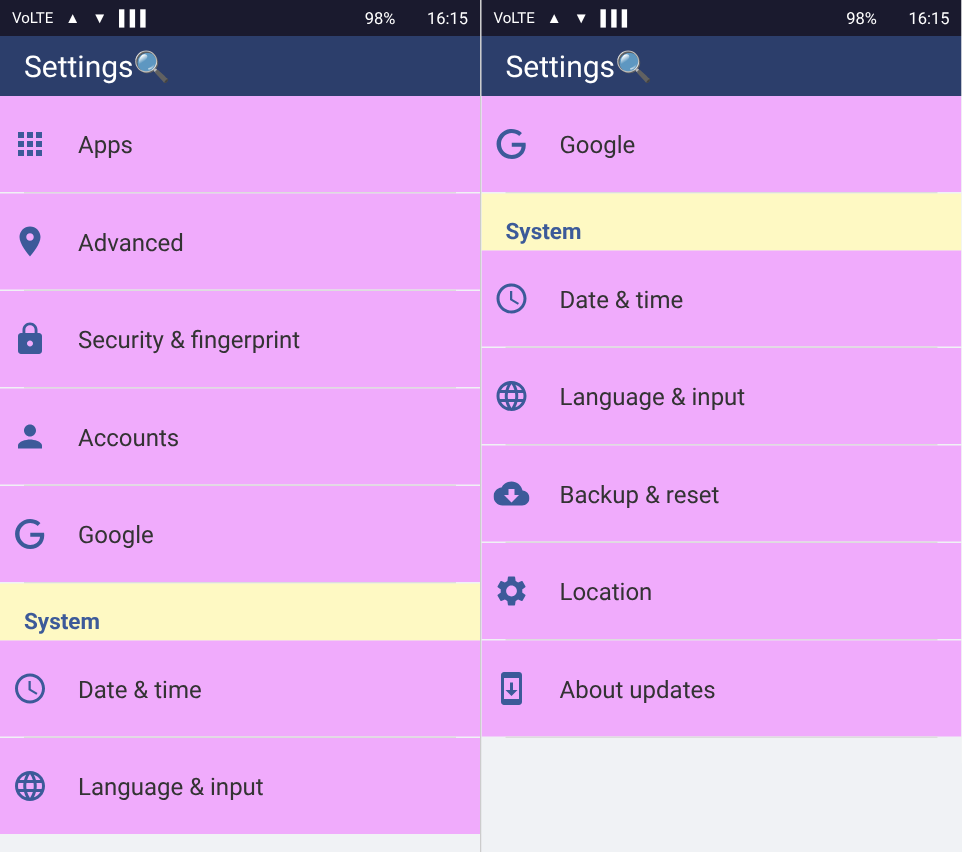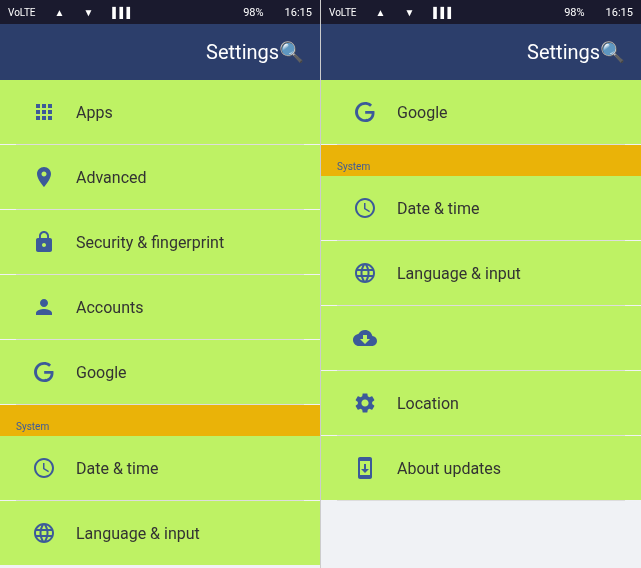--- a/index.html
+++ b/index.html
@@ -21,21 +21,21 @@
       align-items: center;
       justify-content: space-between;
       padding: 0 8px;
       font-size: 11px;
       color: #fff;
       flex-shrink: 0;
     }
     .status-bar-left {
       display: flex;
       align-items: center;
-      gap: 19px;
+      gap: 8px;
     }
     .status-bar-right {
       display: flex;
       align-items: flex-start;
       gap: 21px;
       font-size: 11px;
     }
 
     
     .panel {
@@ -47,25 +47,25 @@
       flex-shrink: 0;
     }
     .panel-right {
       width: 321px;
       background: #f0f2f5;
       border-left: 1px solid #ccc;
     }
 
     
     .app-bar {
-      height: 56px;
+      height: 40px;
       background: #2c3e6b;
       display: flex;
       align-items: center;
-      justify-content: flex-end;
+      justify-content: flex-start;
       padding: 0 16px;
       flex-shrink: 0;
     }
     .app-bar-title {
       color: #fff;
       font-size: 20px;
       font-weight: 400;
     }
     .app-bar-icon {
       color: #fff;
@@ -75,47 +75,47 @@
 
     
     .settings-list {
       flex: 1;
       overflow-y: auto;
       background: #f0f2f5;
     }
     .settings-item {
       display: flex;
       align-items: center;
-      padding: 16px 28px;
+      padding: 16px 4px;
       min-height: 64px;
       cursor: pointer;
-      background: #bef264;
+      background: #f0abfc;
     }
     .settings-item-icon {
       width: 32px;
       height: 32px;
       display: flex;
       align-items: center;
       justify-content: center;
       margin-right: 16px;
       flex-shrink: 0;
     }
     .settings-item-label {
       font-size: 16px;
       color: #333;
       font-weight: 400;
     }
 
     
     .section-header {
       padding: 16px 16px 4px 16px;
-      font-size: 10px;
+      font-size: 15px;
       color: #3c5a99;
-      font-weight: 400;
-      background: #eab308;
+      font-weight: 700;
+      background: #fef9c3;
     }
 
     
     .divider {
       height: 1px;
       background: #ddd;
       margin: 0 16px;
     }
 
     
@@ -299,20 +299,21 @@
     </div>
 
     <div class="divider"></div>
 
     <div class="settings-item">
       <div class="settings-item-icon">
         <svg viewBox="0 0 24 24" xmlns="http://www.w3.org/2000/svg" width="24" height="24" fill="#3c5a99">
           <path d="M19.35 10.04C18.67 6.59 15.64 4 12 4 9.11 4 6.6 5.64 5.35 8.04 2.34 8.36 0 10.91 0 14c0 3.31 2.69 6 6 6h13c2.76 0 5-2.24 5-5 0-2.64-2.05-4.78-4.65-4.96zM17 13l-5 5-5-5h3V9h4v4h3z"></path>
         </svg>
       </div>
+      <span class="settings-item-label">Backup &amp; reset</span>
     </div>
 
     <div class="divider"></div>
 
     <div class="settings-item">
       <div class="settings-item-icon">
         <svg viewBox="0 0 24 24" xmlns="http://www.w3.org/2000/svg" width="24" height="24" fill="#3c5a99">
           <path d="M19.14,12.94c0.04-0.3,0.06-0.61,0.06-0.94c0-0.32-0.02-0.64-0.07-0.94l2.03-1.58c0.18-0.14,0.23-0.41,0.12-0.61 l-1.92-3.32c-0.12-0.22-0.37-0.29-0.59-0.22l-2.39,0.96c-0.5-0.38-1.03-0.7-1.62-0.94L14.4,2.81c-0.04-0.24-0.24-0.41-0.48-0.41 h-3.84c-0.24,0-0.43,0.17-0.47,0.41L9.25,5.35C8.66,5.59,8.12,5.92,7.63,6.29L5.24,5.33c-0.22-0.08-0.47,0-0.59,0.22L2.74,8.87 C2.62,9.08,2.66,9.34,2.86,9.48l2.03,1.58C4.84,11.36,4.8,11.69,4.8,12s0.02,0.64,0.07,0.94l-2.03,1.58 c-0.18,0.14-0.23,0.41-0.12,0.61l1.92,3.32c0.12,0.22,0.37,0.29,0.59,0.22l2.39-0.96c0.5,0.38,1.03,0.7,1.62,0.94l0.36,2.54 c0.05,0.24,0.24,0.41,0.48,0.41h3.84c0.24,0,0.44-0.17,0.47-0.41l0.36-2.54c0.59-0.24,1.13-0.56,1.62-0.94l2.39,0.96 c0.22,0.08,0.47,0,0.59-0.22l1.92-3.32c0.12-0.22,0.07-0.47-0.12-0.61L19.14,12.94z M12,15.6c-1.98,0-3.6-1.62-3.6-3.6 s1.62-3.6,3.6-3.6s3.6,1.62,3.6,3.6S13.98,15.6,12,15.6z"></path>
         </svg>
       </div>

